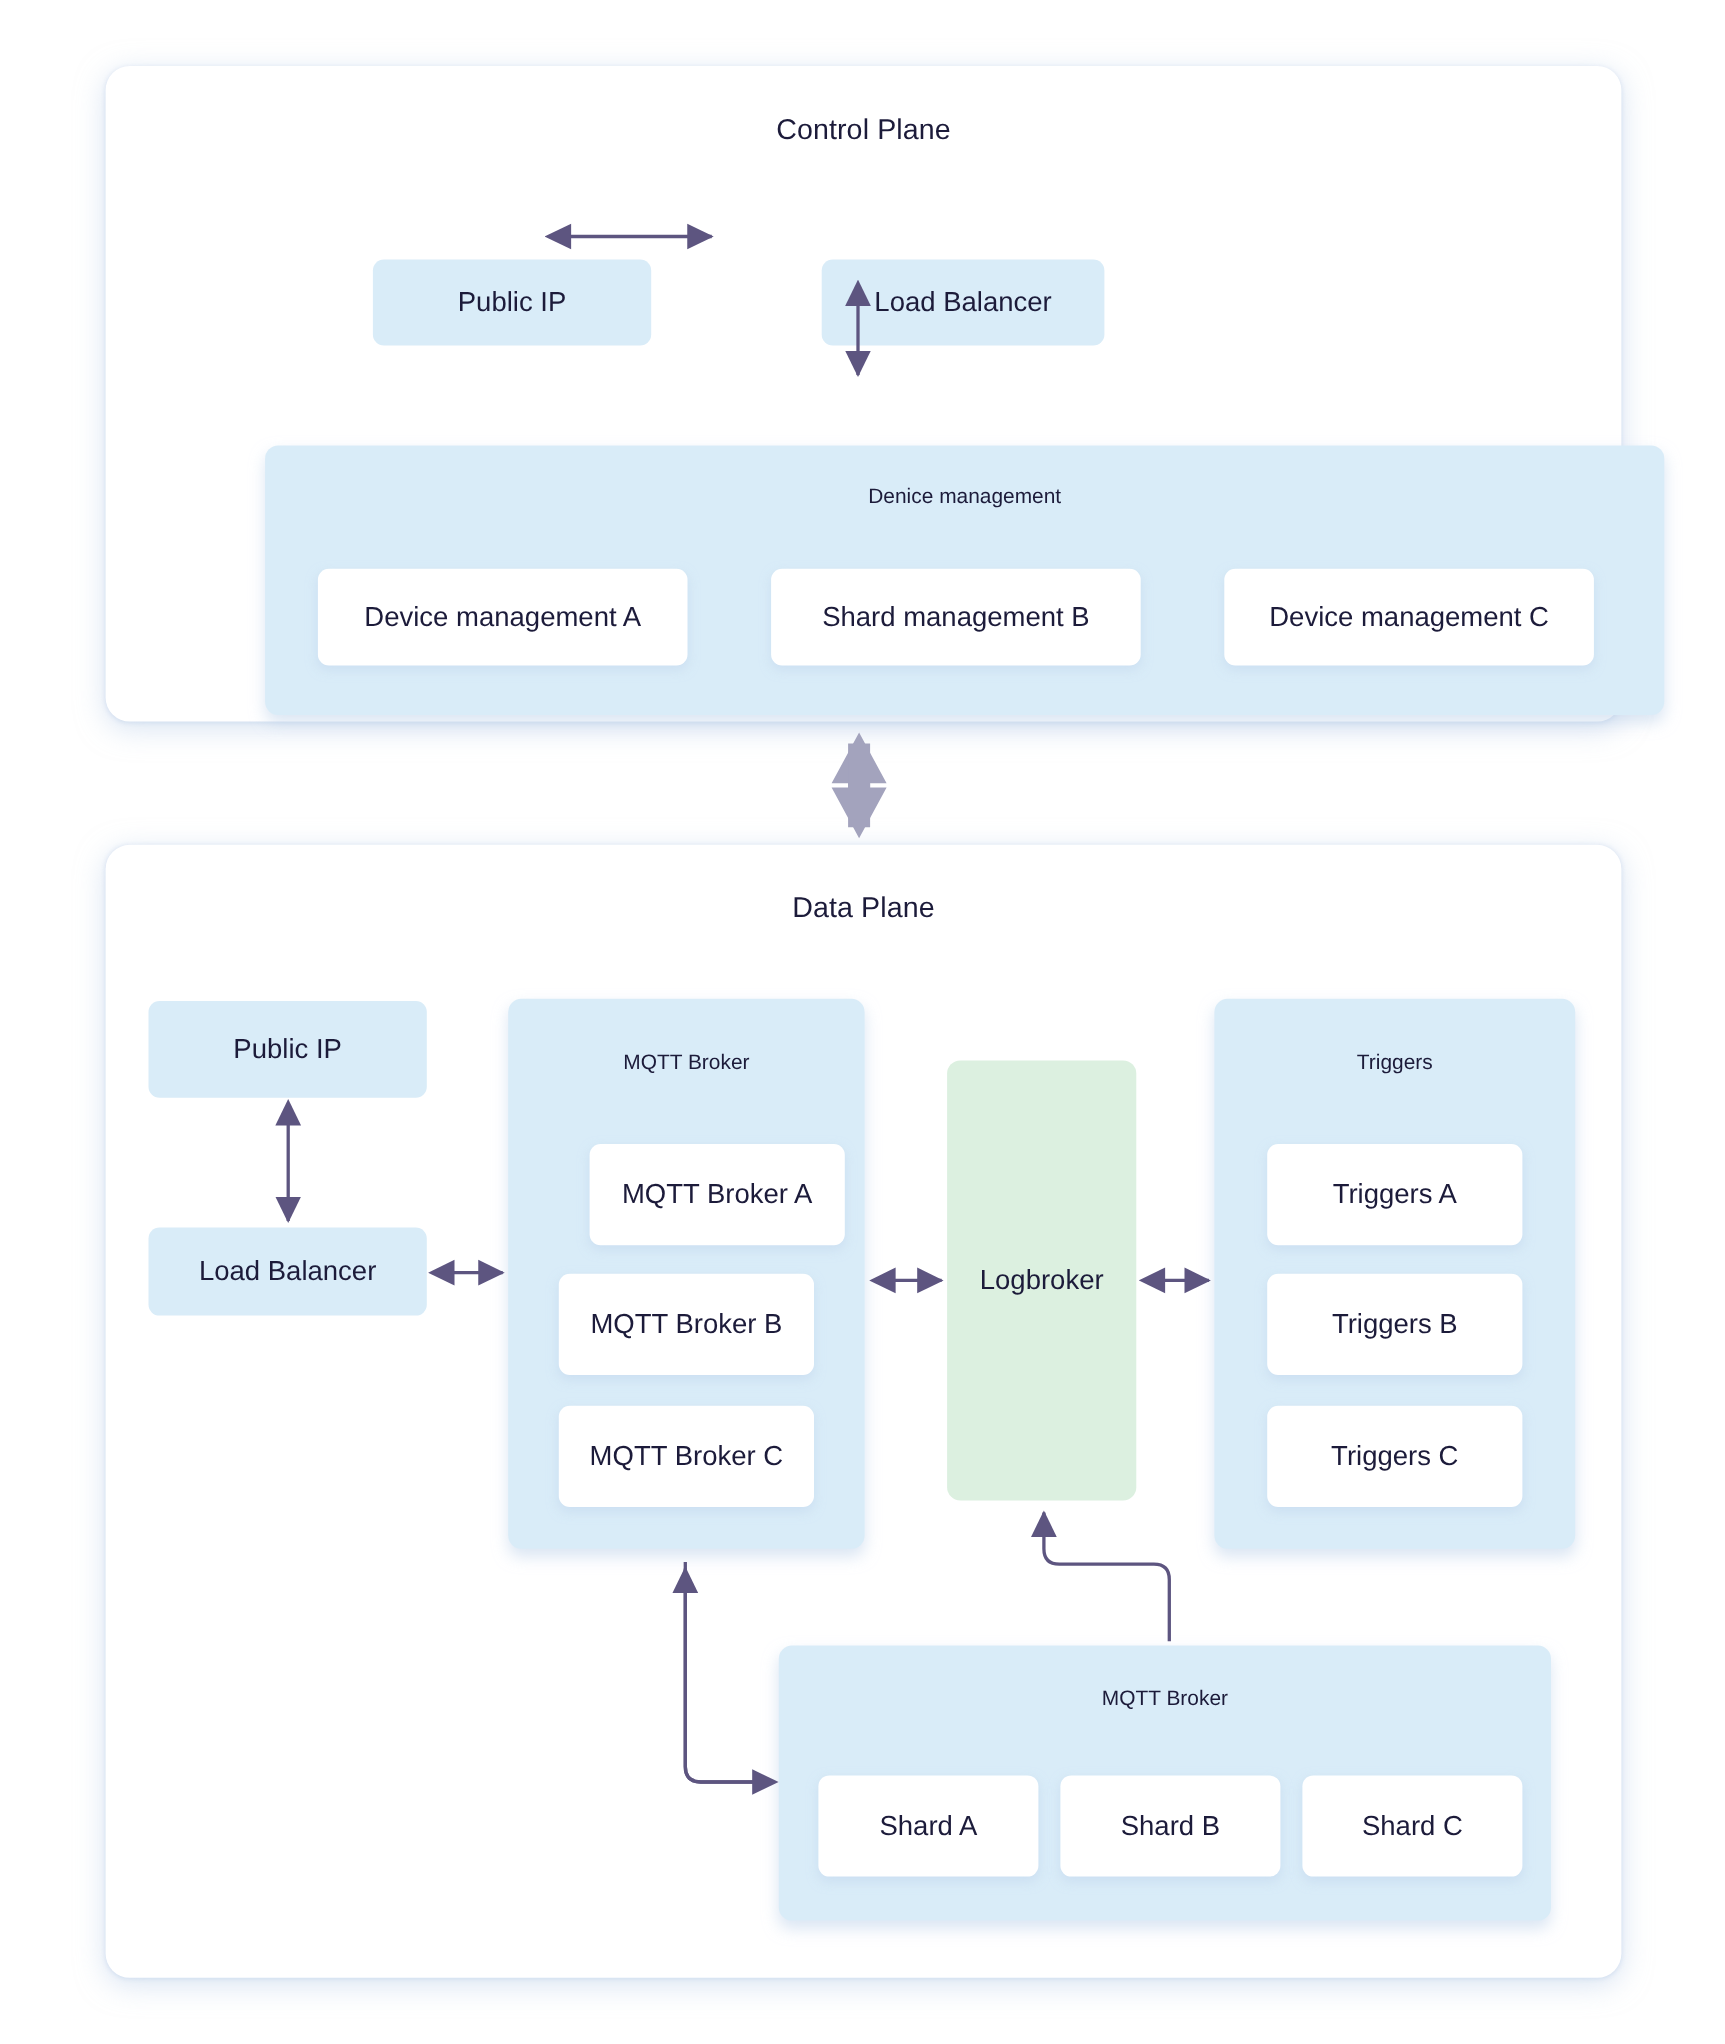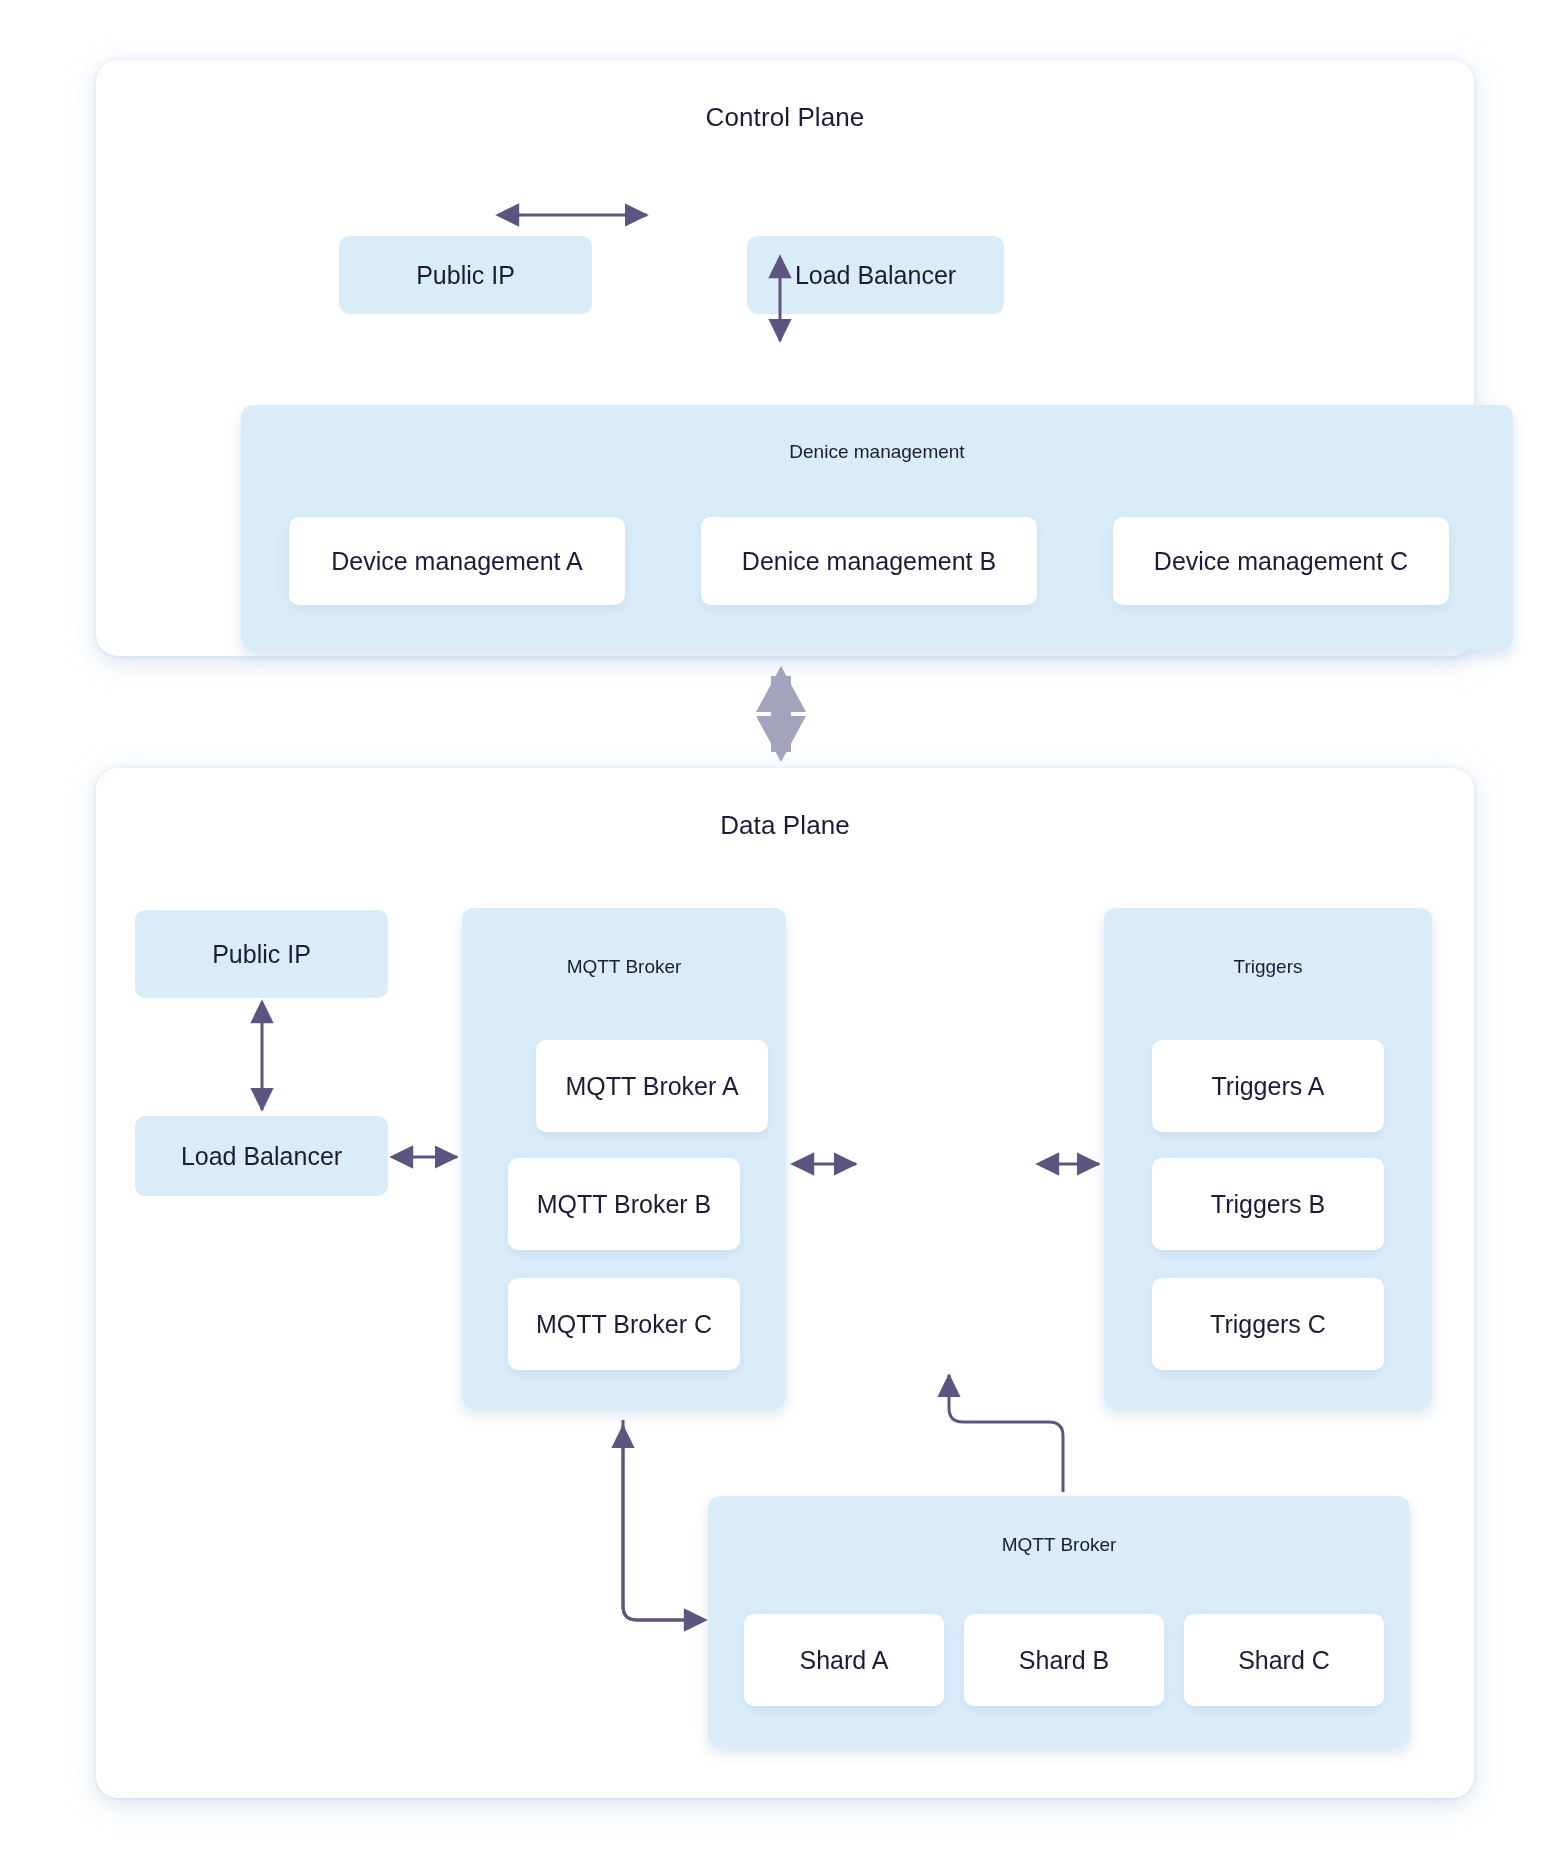--- a/index.html
+++ b/index.html
@@ -211,21 +211,21 @@
       <span>Load Balancer</span>
     </div>
 
     <div class="group" id="cp-devmgmt-group">
       <div class="group-title">Denice management</div>
 
       <div class="card" id="cp-devmgmt-a">
         <span>Device management A</span>
       </div>
       <div class="card" id="cp-devmgmt-b">
-        <span>Denice management B</span>
+        <span>Shard management B</span>
       </div>
       <div class="card" id="cp-devmgmt-c">
         <span>Device management C</span>
       </div>
     </div>
   </section>
 
   <section class="plane" id="plane-data">
     <div class="plane-title">Data Plane</div>
   </section>
@@ -244,20 +244,23 @@
       <span>MQTT Broker A</span>
     </div>
     <div class="card" id="dp-mqtt-c">
       <span>MQTT Broker C</span>
     </div>
     <div class="card" id="dp-mqtt-b">
       <span>MQTT Broker B</span>
     </div>
   </div>
 
+  <div class="node-green" id="dp-logbroker">
+    <span>Logbroker</span>
+  </div>
 
   <div class="group" id="dp-triggers-group">
     <div class="group-title">Triggers</div>
     <div class="card" id="dp-trig-a">
       <span>Triggers A</span>
     </div>
     <div class="card" id="dp-trig-b">
       <span>Triggers B</span>
     </div>
     <div class="card" id="dp-trig-c">

